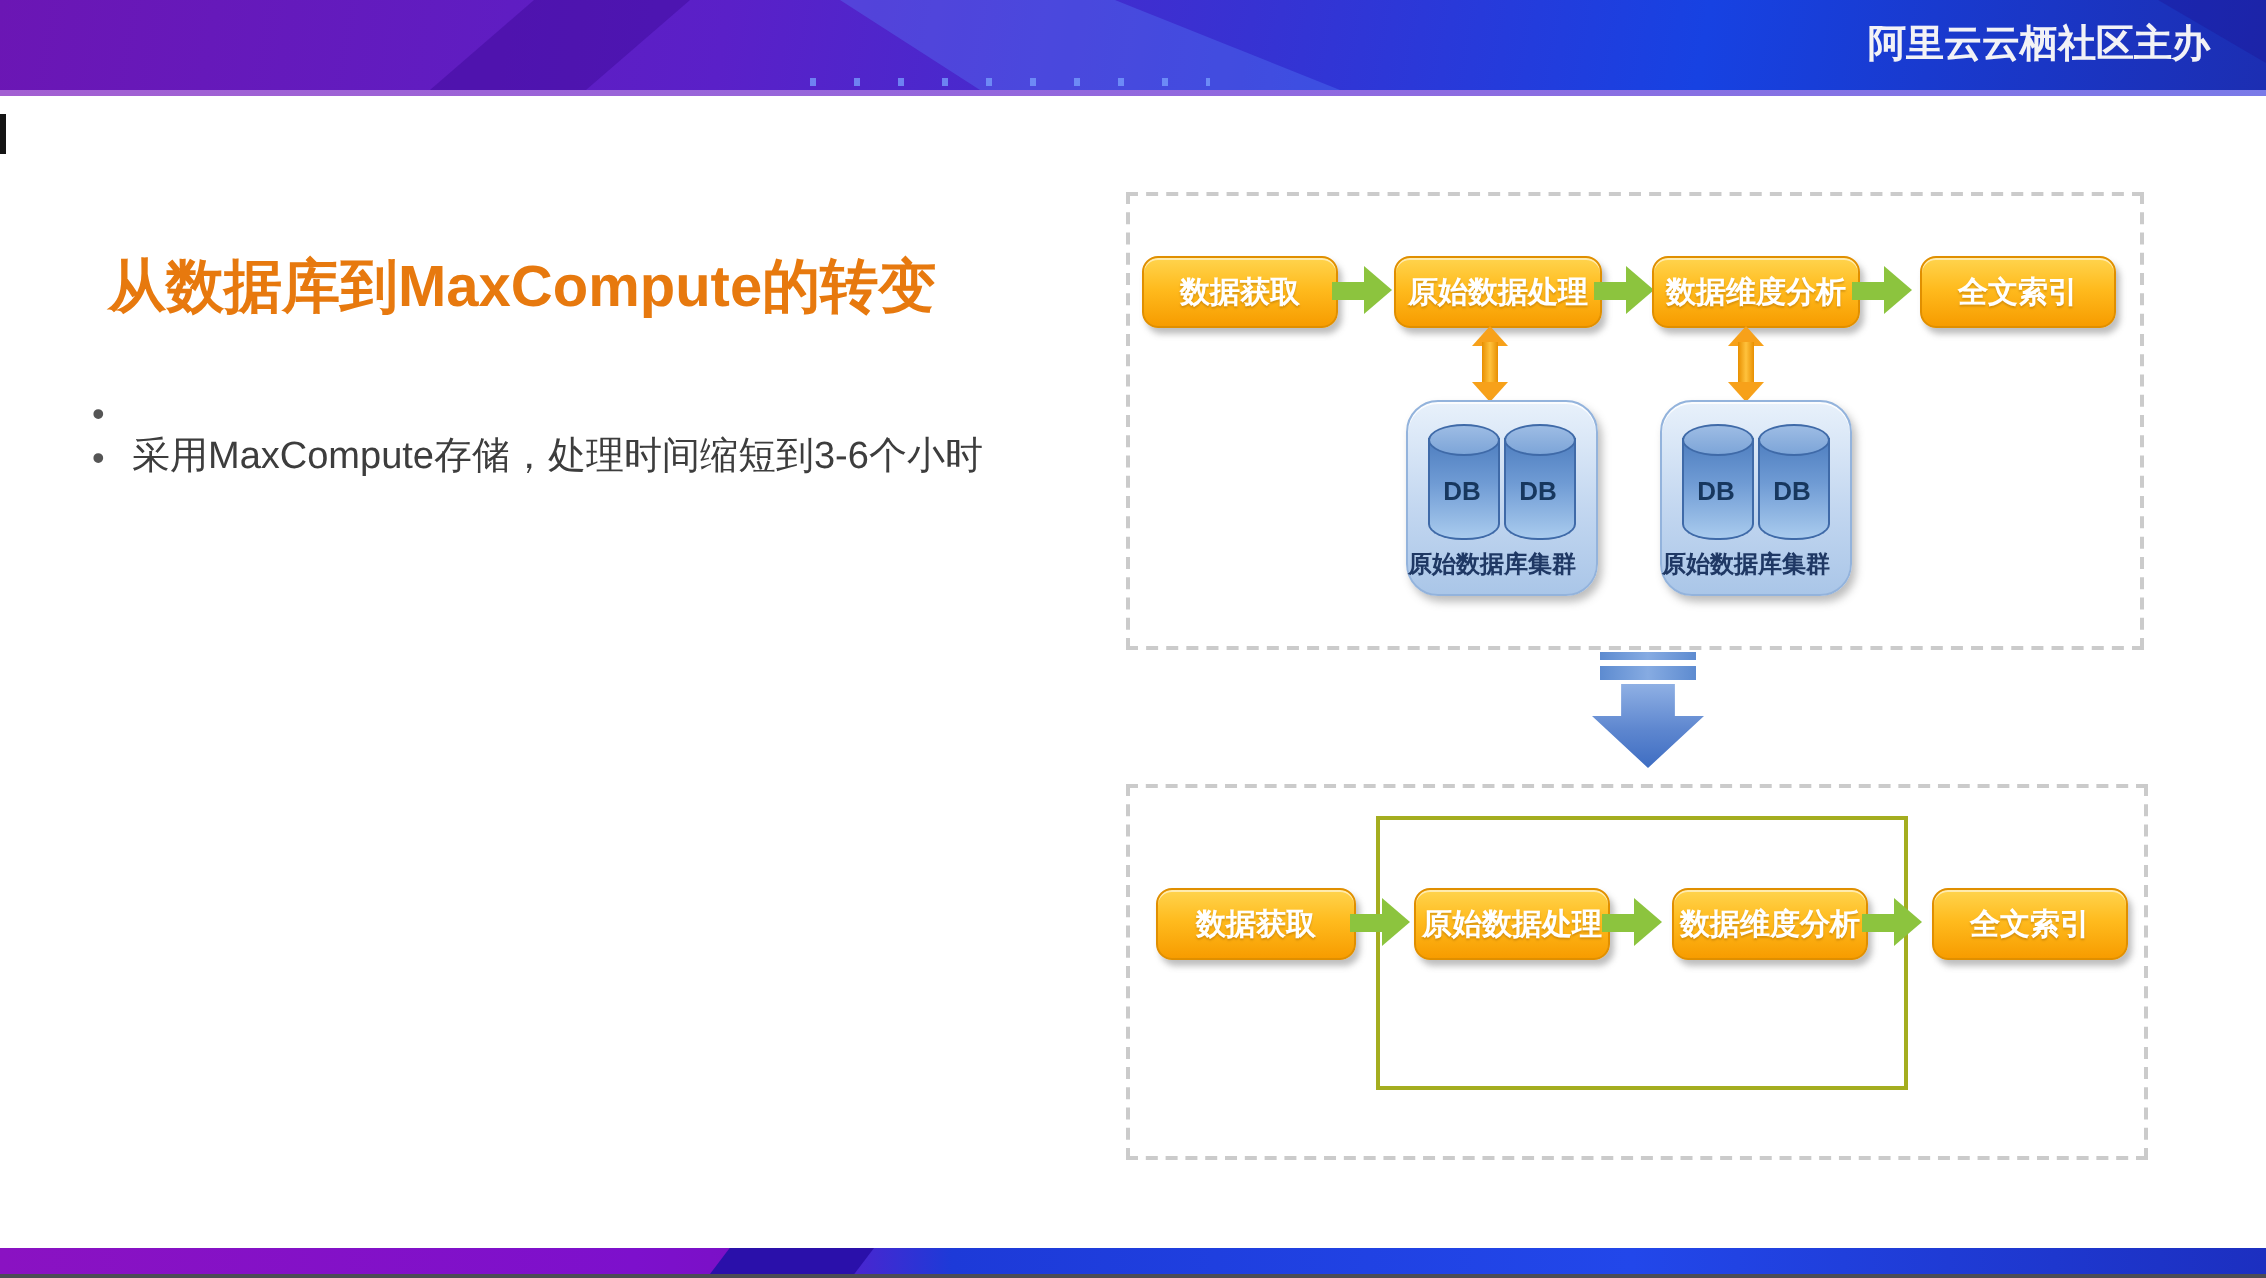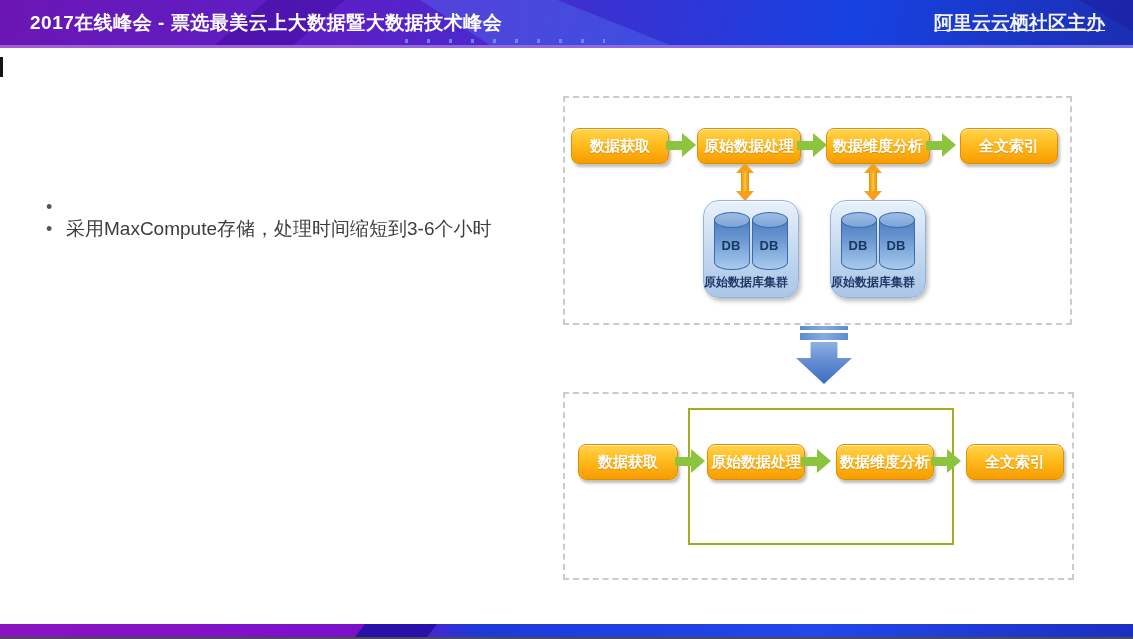--- a/index.html
+++ b/index.html
@@ -18,21 +18,21 @@
     background:rgba(60,8,150,.45);clip-path:polygon(40% 0,100% 0,60% 100%,0 100%);}
   .hdr-shape2{position:absolute;left:420px;top:0;width:250px;height:45px;
     background:rgba(90,140,255,.30);clip-path:polygon(0 0,55% 0,100% 100%,28% 100%);}
   .hdr-shape3{position:absolute;left:1050px;top:0;width:83px;height:45px;
     background:rgba(30,18,150,.35);clip-path:polygon(35% 0,100% 0,100% 70%);}
   .hdr-dots{position:absolute;left:405px;top:39px;width:200px;height:4px;
     background:repeating-linear-gradient(90deg,rgba(120,160,255,.75) 0 3px,transparent 3px 22px);}
   .hdr-left{position:absolute;left:30px;top:0;height:45px;line-height:45px;
     color:#ffffff;font-size:19px;font-weight:bold;letter-spacing:.5px;}
   .hdr-right{position:absolute;right:28px;top:0;height:45px;line-height:45px;
-    color:#f2f2f6;font-size:19px;font-weight:bold;text-decoration:underline;}
+    color:#f2f2f6;font-size:19px;font-weight:bold;}
   .hdr-underline{position:absolute;left:0;top:45px;width:1133px;height:3px;
     background:linear-gradient(90deg,#a35fd2,#8f6ae0 60%,#7a7ae8);}
   .left-tick{position:absolute;left:0;top:57px;width:3px;height:20px;background:#141414;}
 
   
   .slide-title{position:absolute;left:54px;top:124px;font-size:29px;font-weight:bold;color:#e7790e;}
   .bullets{position:absolute;left:44px;top:194px;width:500px;}
   .bullet{position:relative;padding-left:22px;margin-bottom:22px;
     font-size:19px;color:#3d3d3d;line-height:26px;}
   .bullet .dot{position:absolute;left:2px;top:0;color:#555;font-size:18px;}
@@ -114,26 +114,26 @@
 </head>
 <body>
 
 <div class="stage">
 
   <div class="header">
     <div class="hdr-shape1"></div>
     <div class="hdr-shape2"></div>
     <div class="hdr-shape3"></div>
     <div class="hdr-dots"></div>
-    <div class="hdr-left">2017在线峰会 - 票选最美云上大数据暨大数据技术峰会</div>
     <div class="hdr-right">阿里云云栖社区主办</div>
   </div>
   <div class="hdr-underline"></div>
   <div class="left-tick"></div>
 
+  <div class="slide-title">从数据库到MaxCompute的转变</div>
   <div class="bullets">
     <div class="bullet">
       <span class="dot">•</span>
     </div>
     <div class="bullet">
       <span class="dot">•</span>
       <span>采用MaxCompute存储，处理时间缩短到3-6个小时</span>
     </div>
   </div>
 

